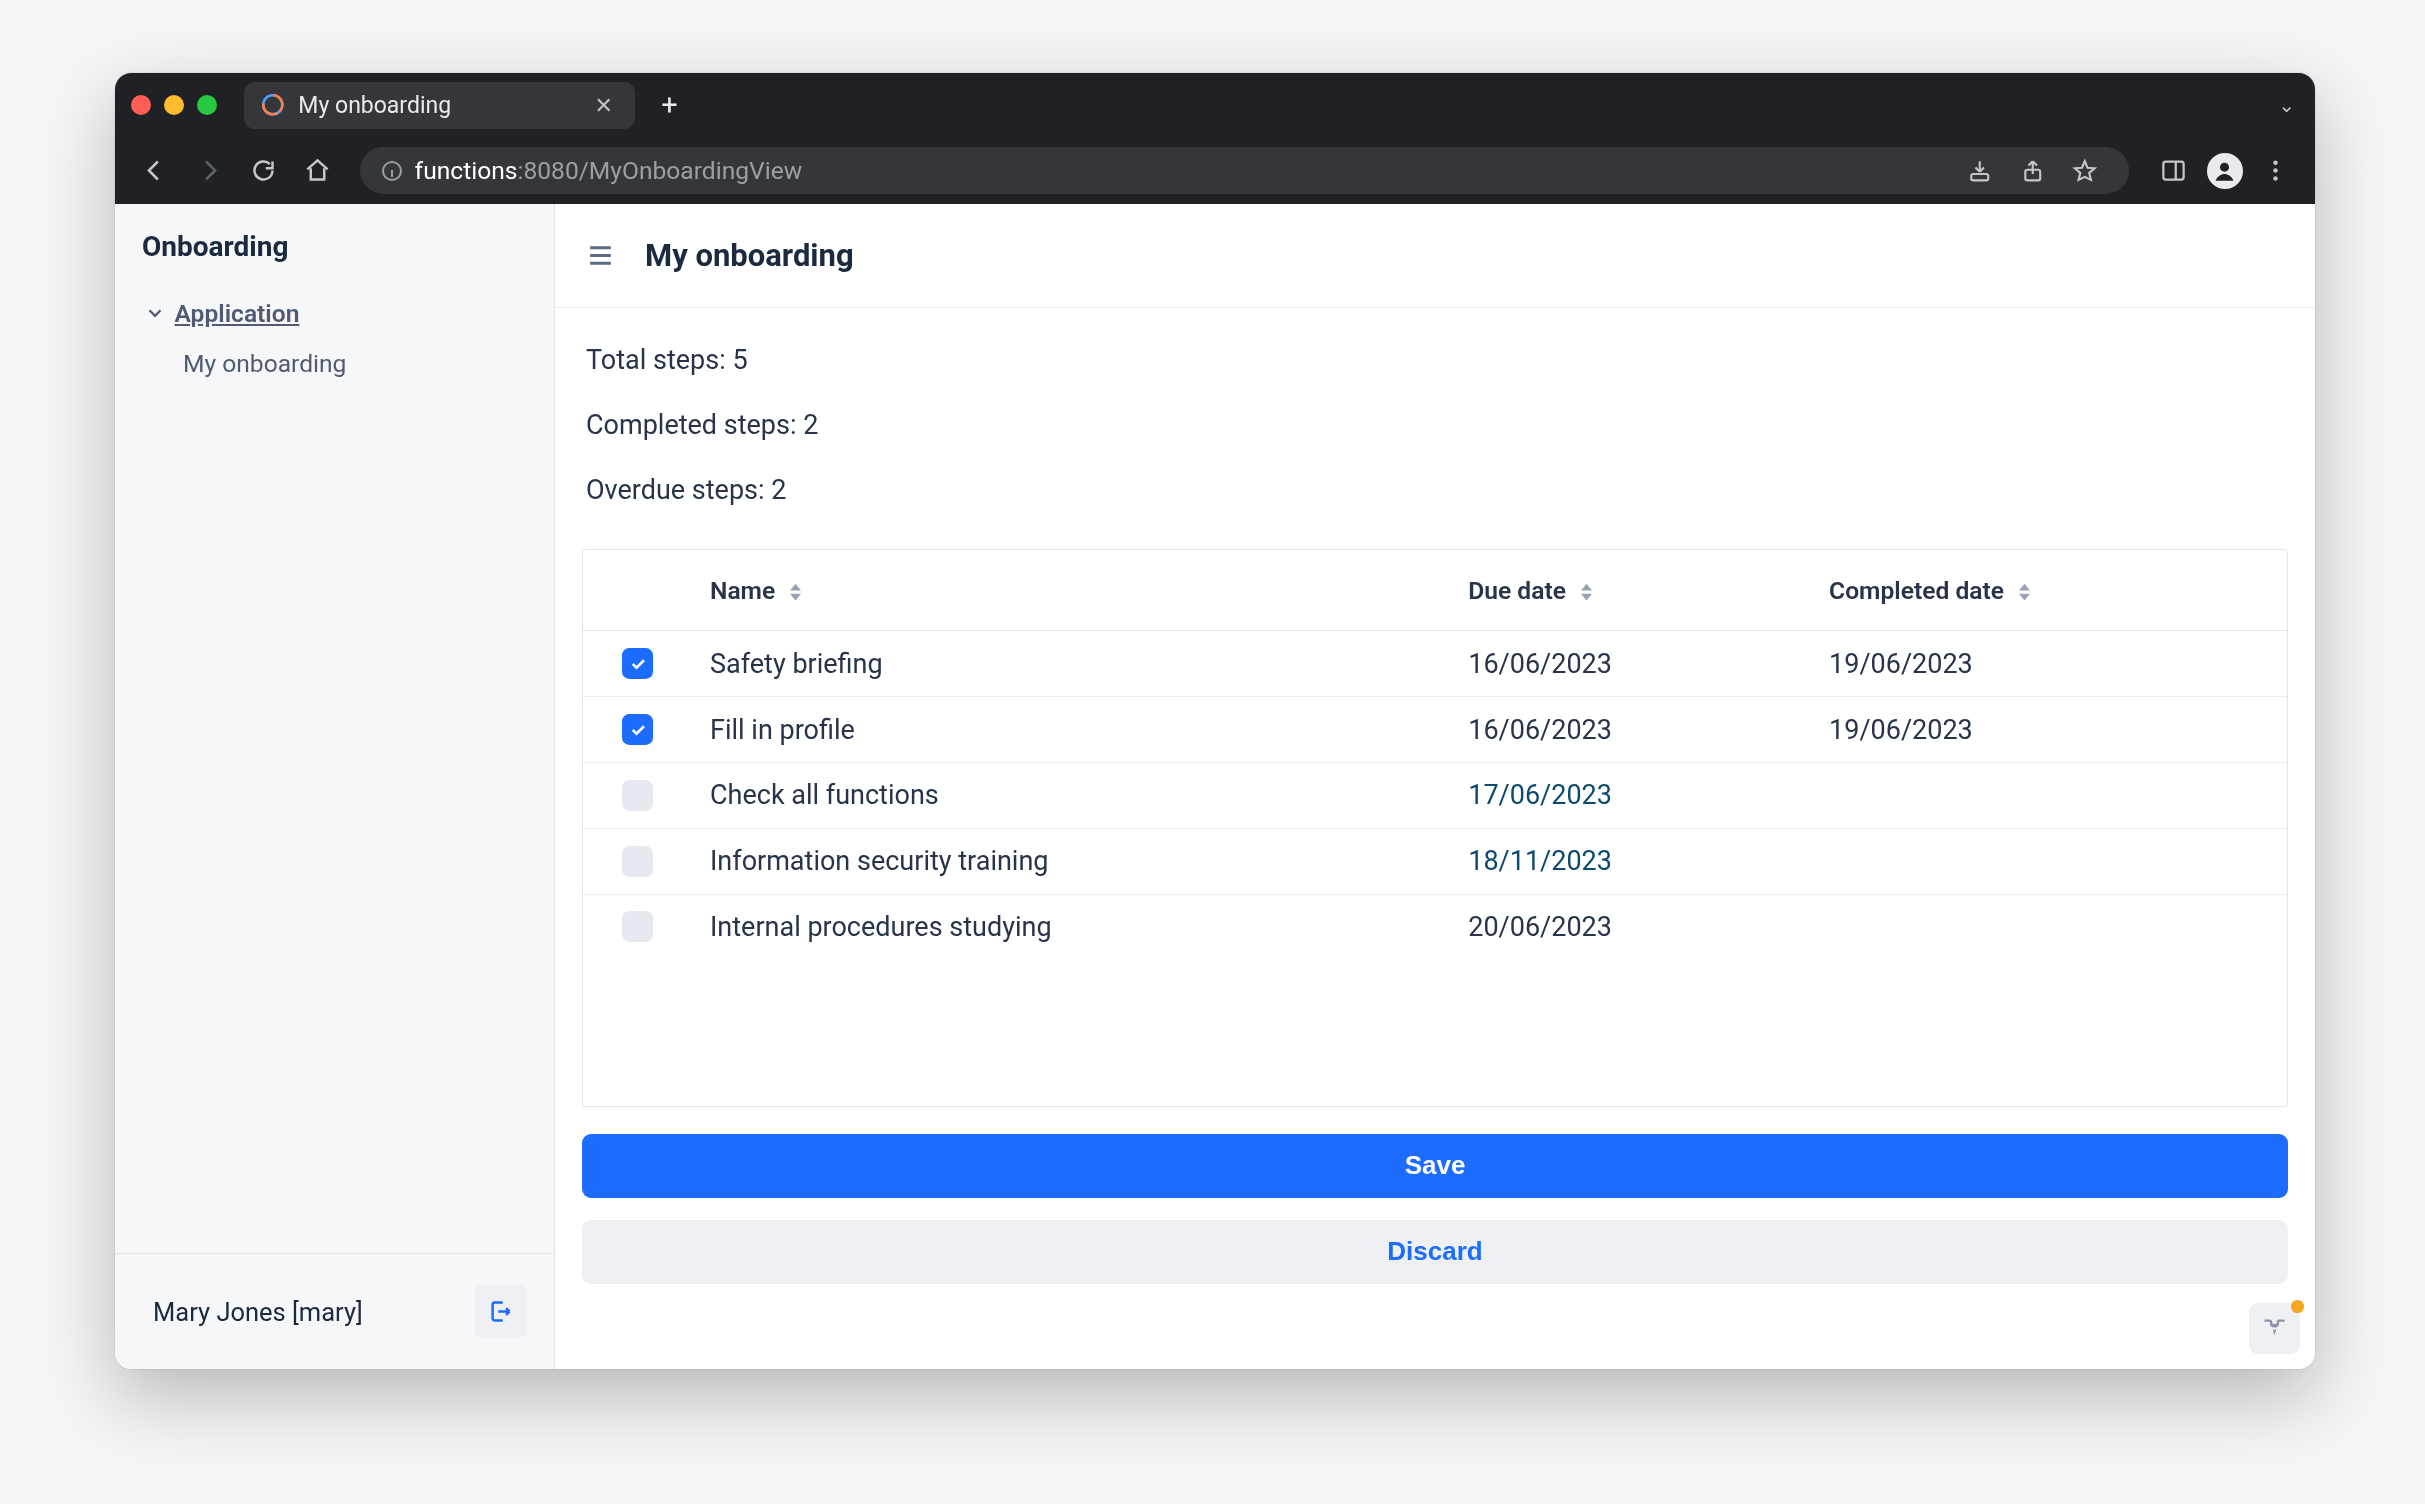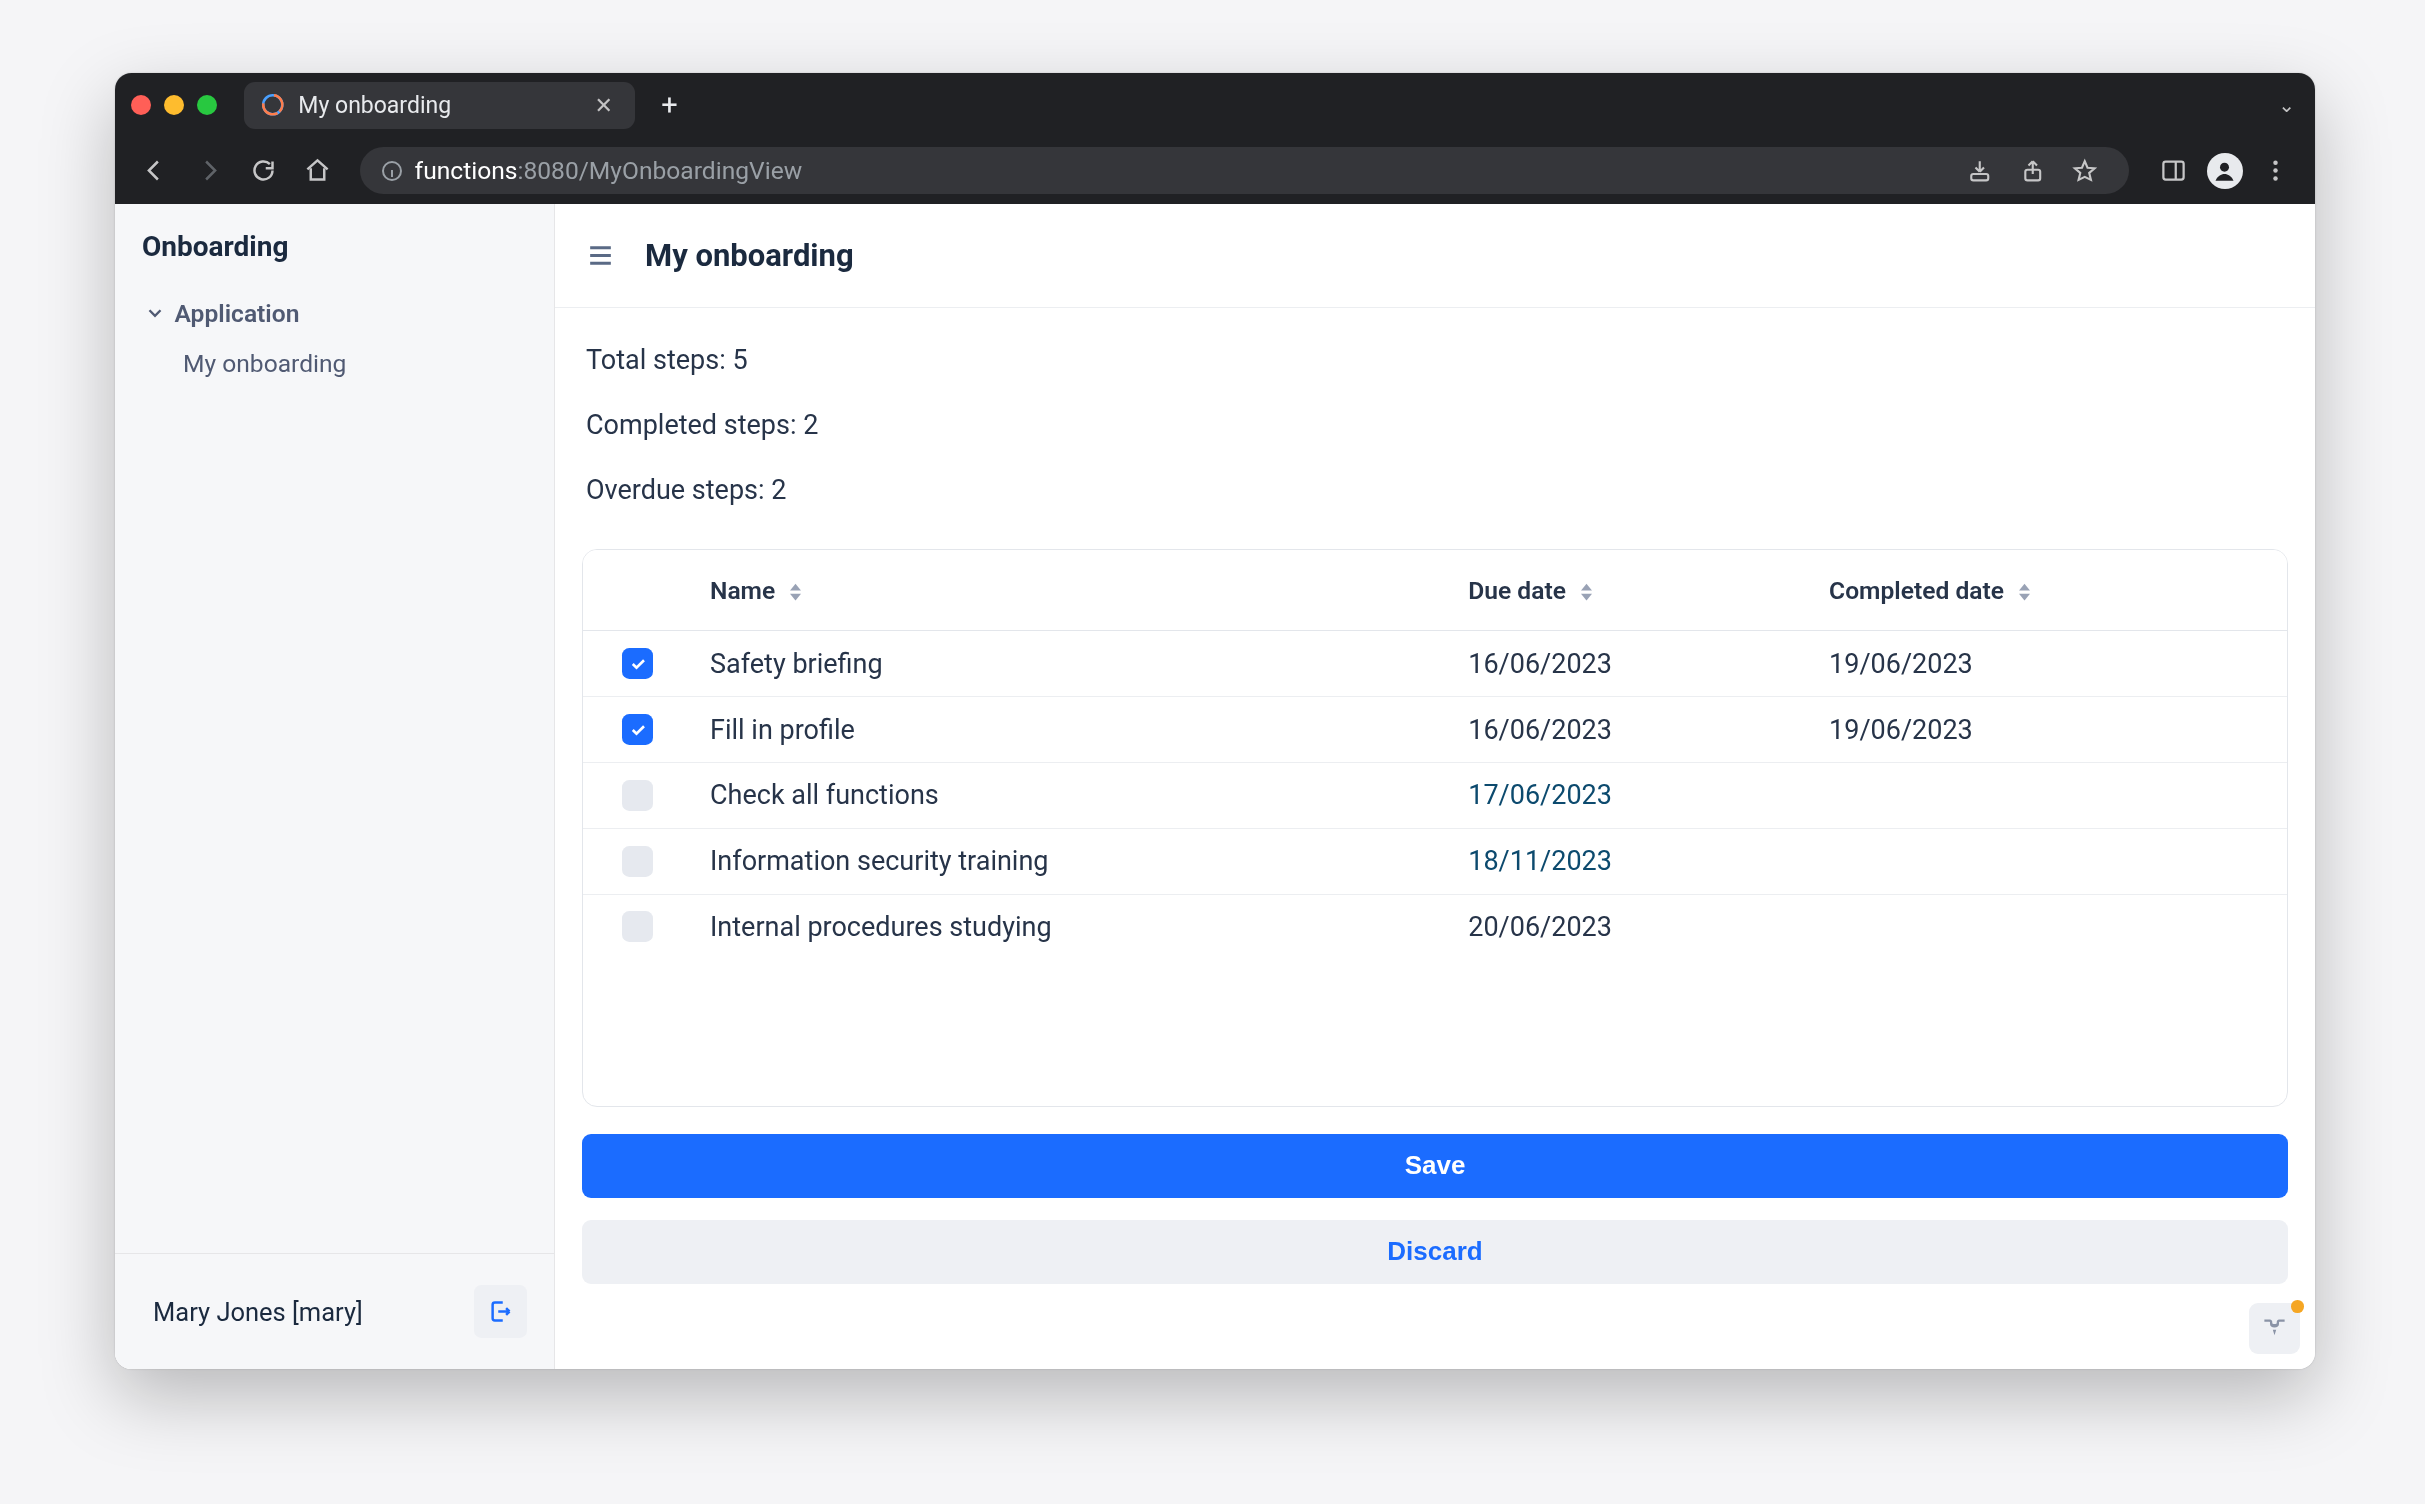--- a/index.html
+++ b/index.html
@@ -135,20 +135,21 @@
     }
     .sidebar-group {
       padding: 0 0 0 23px;
     }
     .group-title {
       display: flex; align-items:center; gap: 9px;
       font-size: 24.6px; font-weight: 600;
       color: #505a73;
       padding: 9px 5.5px;
       cursor: pointer;
+      text-decoration: underline;
     }
     .group-title svg { width: 22px; height: 22px; }
     .group-item {
       padding: 12.7px 0 0 45px;
       font-size: 24.6px;
       color: #505a73;
       cursor: pointer;
     }
     .sidebar-footer {
       margin-top: auto;
@@ -189,21 +190,21 @@
       cursor:pointer; color:#5a6a85;
     }
     .burger svg { width: 31px; height: 31px; }
     .page-title { font-size: 31px; font-weight: 700; }
 
     .summary { padding: 36px 31px 27px 31px; font-size: 27px; color: #273449; display:flex; flex-direction:column; gap: 33px; }
 
     .table-wrap {
       margin: 16.4px 27px 0 27px;
       border: 0.9px solid #e3e6eb;
-      border-radius: 15px;
+      border-radius: 3px;
       overflow: hidden;
     }
     table { width: 100%; border-collapse: collapse; }
     thead th {
       text-align: left;
       font-size: 24.6px;
       font-weight: 600;
       color: #273449;
       padding: 25.5px 18px;
       border-bottom: 0.9px solid #e3e6eb;

